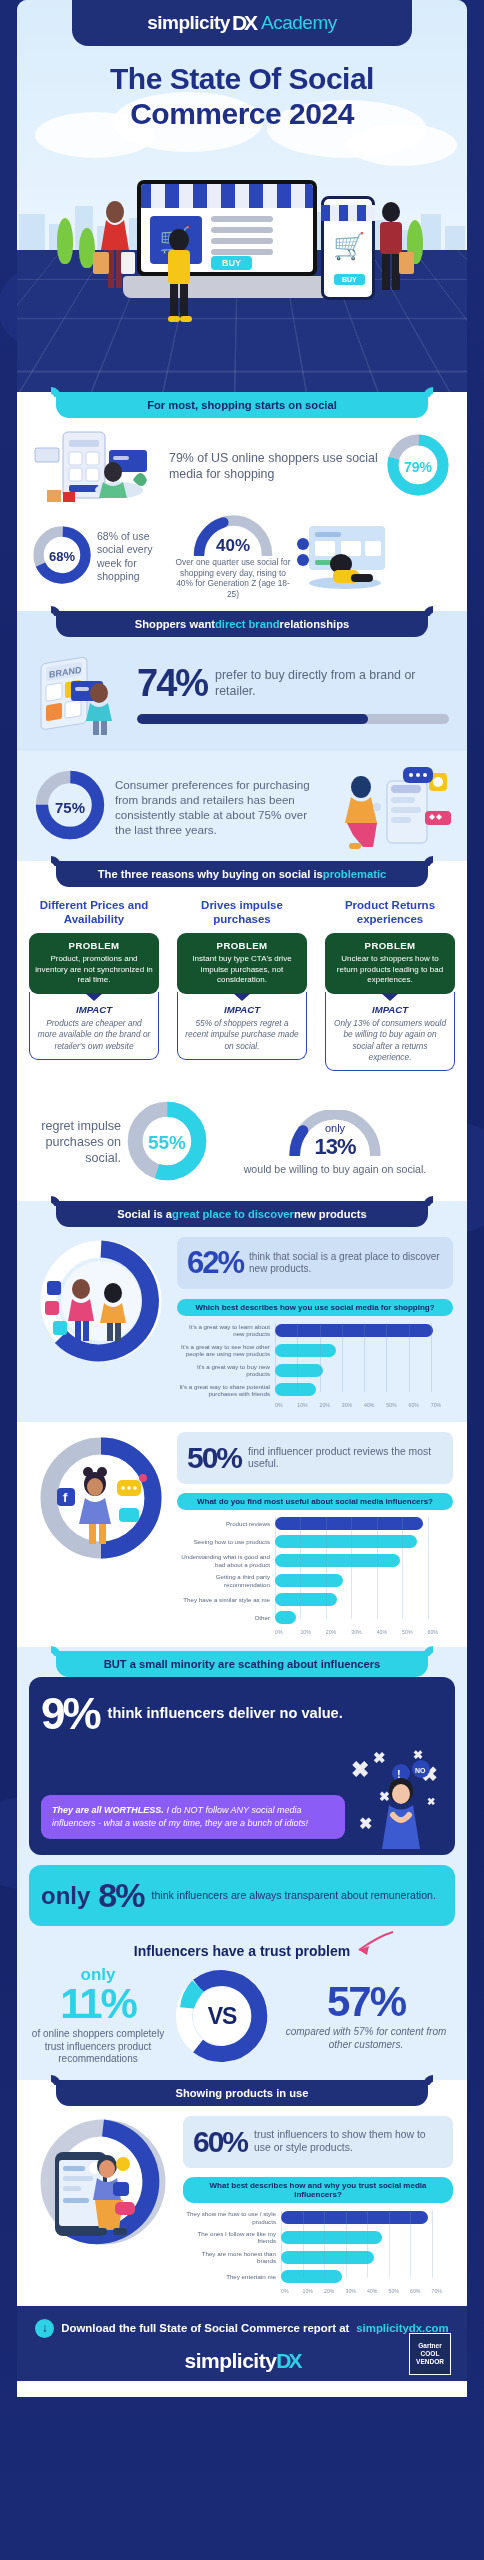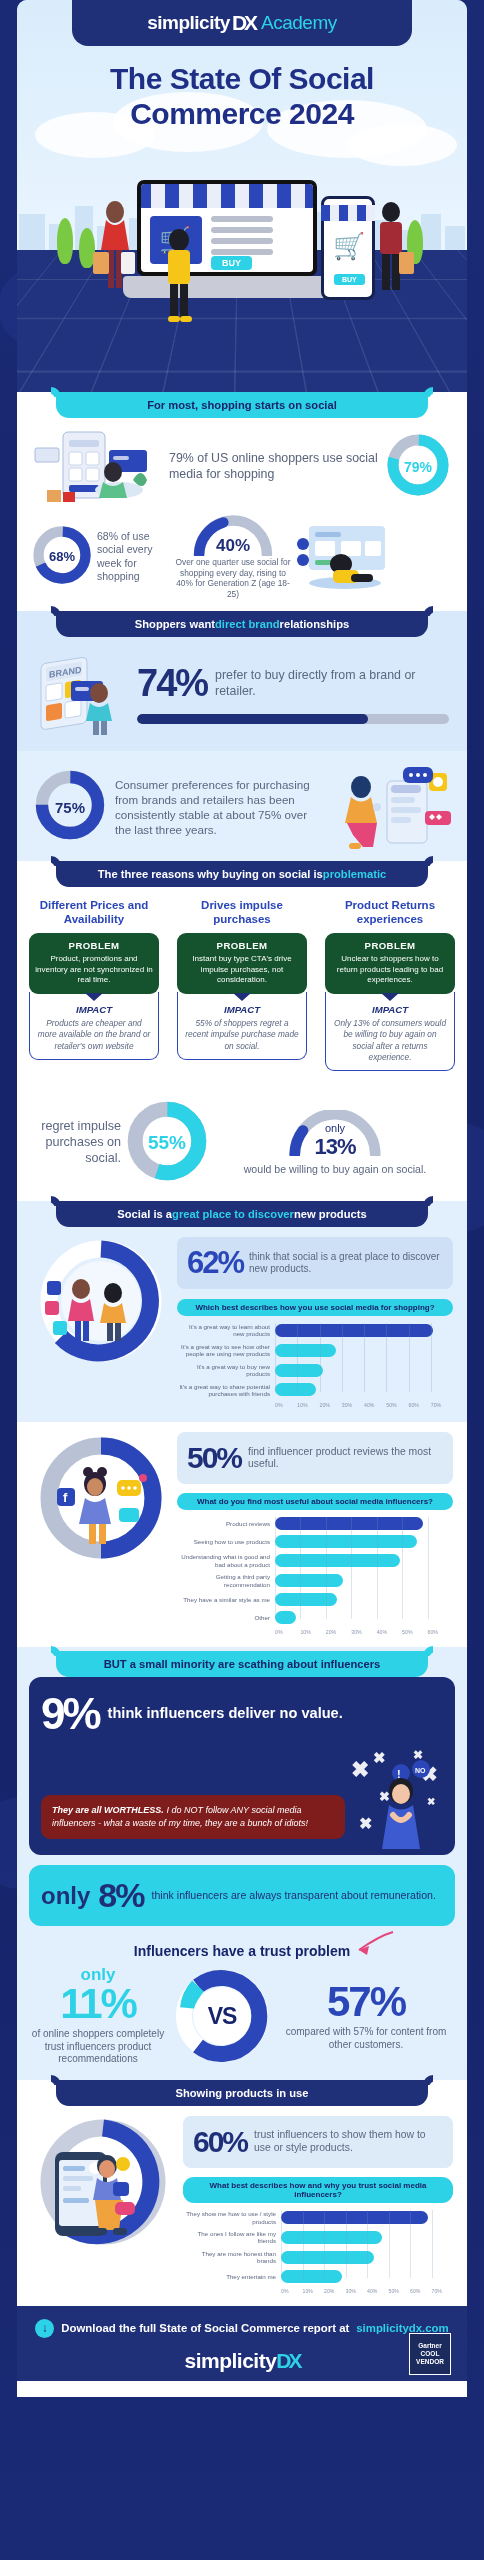--- a/index.html
+++ b/index.html
@@ -127,21 +127,21 @@
   .btrack { flex:1; position:relative; height:13px; }
   .bfill { height:13px; border-radius:7px; background:#2ed2e6; }
   .bfill.first { background:#2a46b8; }
   .gridlines { position:absolute; left:98px; right:0; top:0; bottom:16px;
      pointer-events:none; }
   .gridlines i { position:absolute; top:0; bottom:0; width:1px; background:rgba(120,150,190,.25); }
   .axis { display:flex; margin-left:98px; }
   .axis span { flex:1; font-size:5.2px; color:#8a97ad; text-align:left; }
 
   
-  .quote { background:#7f1d1d; color:#fff; border-radius:9px; padding:9px 11px;
+  .quote { background:#8b5cf6; color:#fff; border-radius:9px; padding:9px 11px;
      font-size:9px; font-style:italic; line-height:1.45; position:relative; }
   .bigpct { font-weight:bold; letter-spacing:-2px; }
 
   .footer { background:#1f2f78; padding:13px 0 8px; text-align:center; position:relative; }
   .foot-line { color:#fff; font-size:11.4px; font-weight:bold;
      display:flex; align-items:center; justify-content:center; gap:7px; }
   .foot-line a { color:#2ed2e6; text-decoration:none; }
   .dl-ic { width:19px; height:19px; border-radius:50%; background:#2ed2e6; color:#1f2f78;
      display:flex; align-items:center; justify-content:center; font-size:12px; font-weight:bold; }
   .foot-logo { margin-top:11px; font-size:21px; font-weight:bold; color:#fff; letter-spacing:-.5px; }
@@ -719,21 +719,21 @@
             <circle cx="54" cy="50" r="38" fill="none" stroke="#ffffff" stroke-width="16"></circle>
             <path d="M30 20 A38 38 0 1 1 30 80" fill="none" stroke="#2a46b8" stroke-width="16"></path>
             <path d="M30 20 A38 38 0 0 0 20 42" fill="none" stroke="#2ed2e6" stroke-width="16"></path>
             <circle cx="54" cy="50" r="29" fill="#ffffff"></circle>
           </svg>
           <div style="position:absolute;font-size:23px;font-weight:bold;color:#16246b;letter-spacing:-1px;">VS</div>
         </div>
 
         <div style="flex:1;text-align:center;">
           <div class="bigpct" style="font-size:42px;color:#2a46b8;line-height:1;">57%</div>
-          <div class="stat-text" style="font-size:10px;line-height:1.26;margin-top:3px;">compared with 57% for content from other customers.</div>
+          <div class="stat-text" style="font-size:10px;line-height:1.26;margin-top:3px;font-style:italic;">compared with 57% for content from other customers.</div>
         </div>
       </div>
     </div>
 
     <div class="sec white">
       <div class="banner navy">
         <span>Showing products in use</span>
       </div>
 
       <div style="padding:10px 14px 12px;display:flex;align-items:flex-start;gap:6px;">

